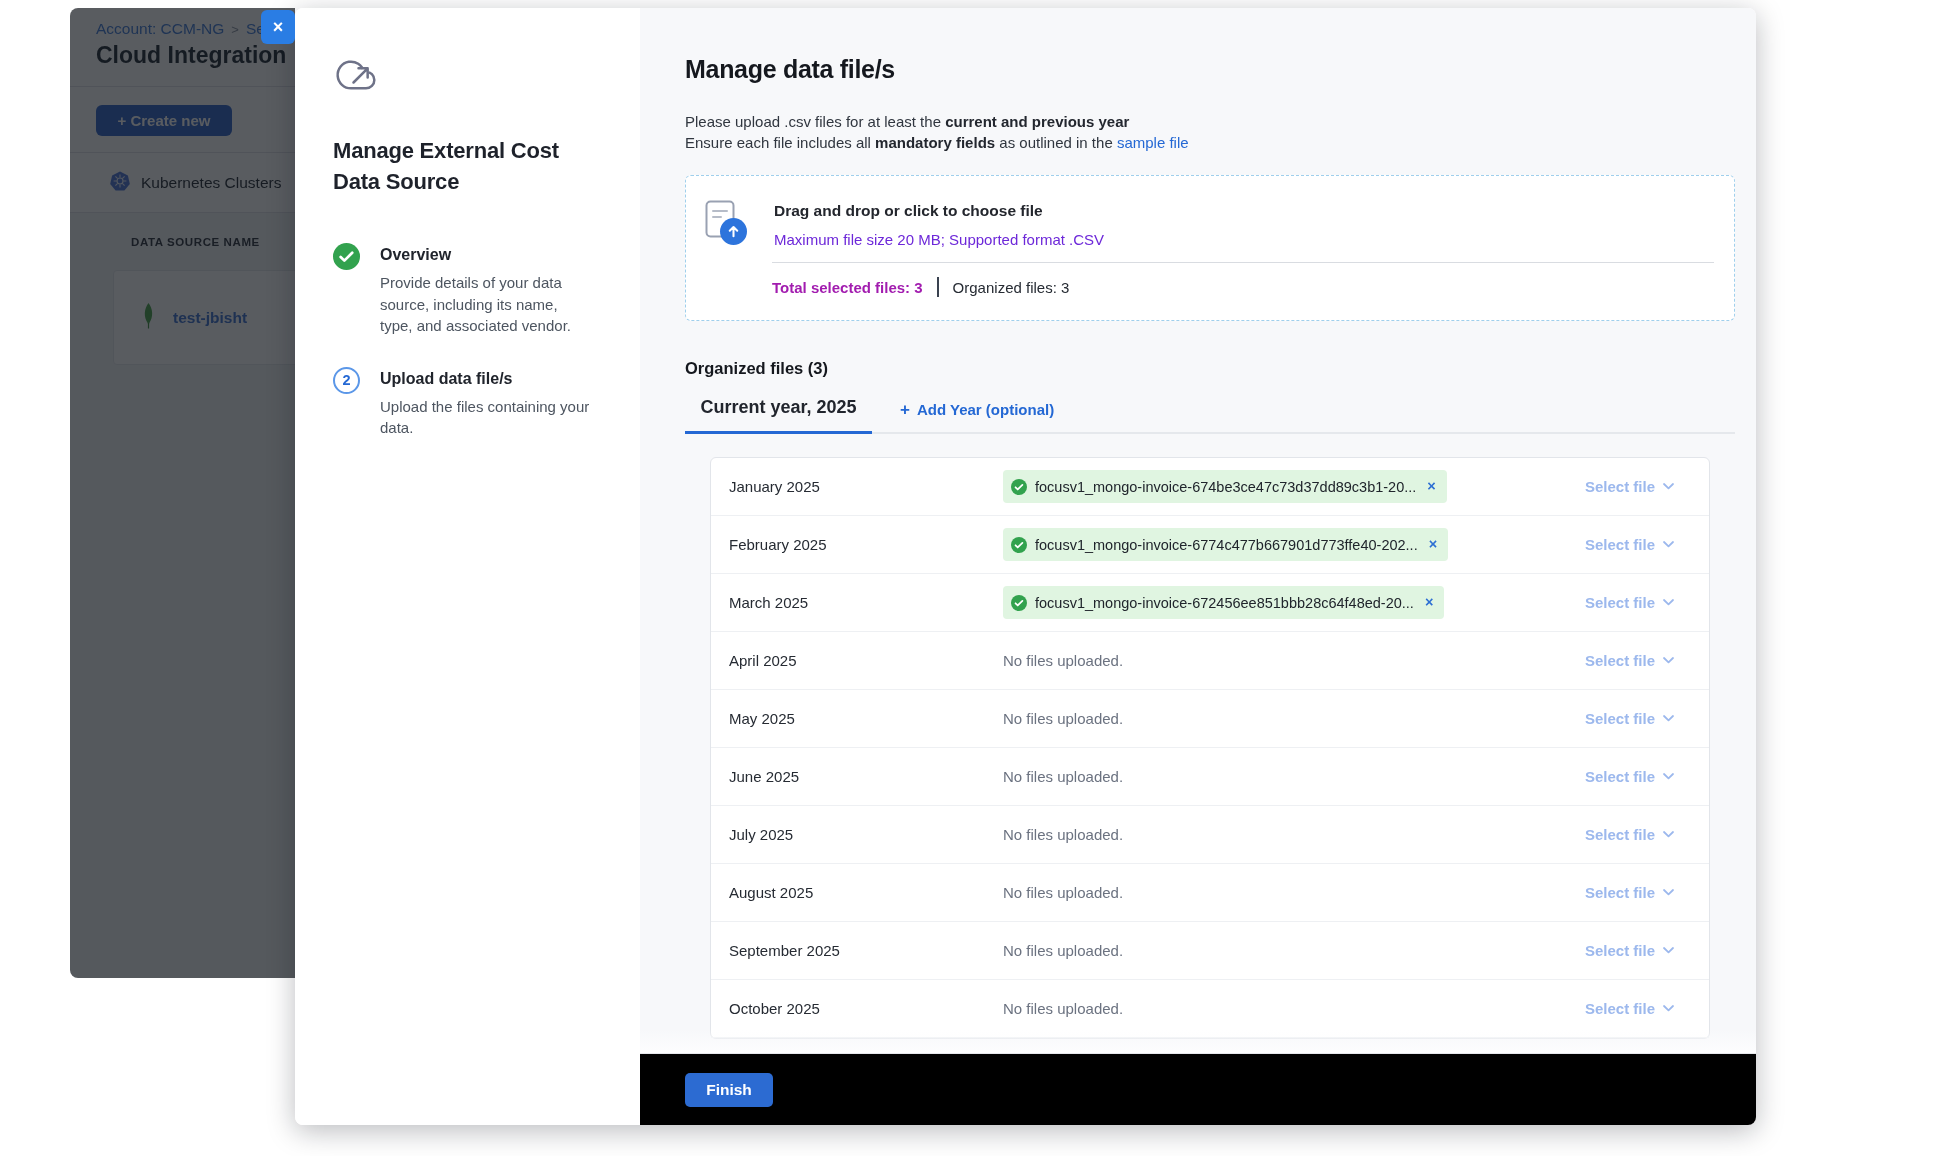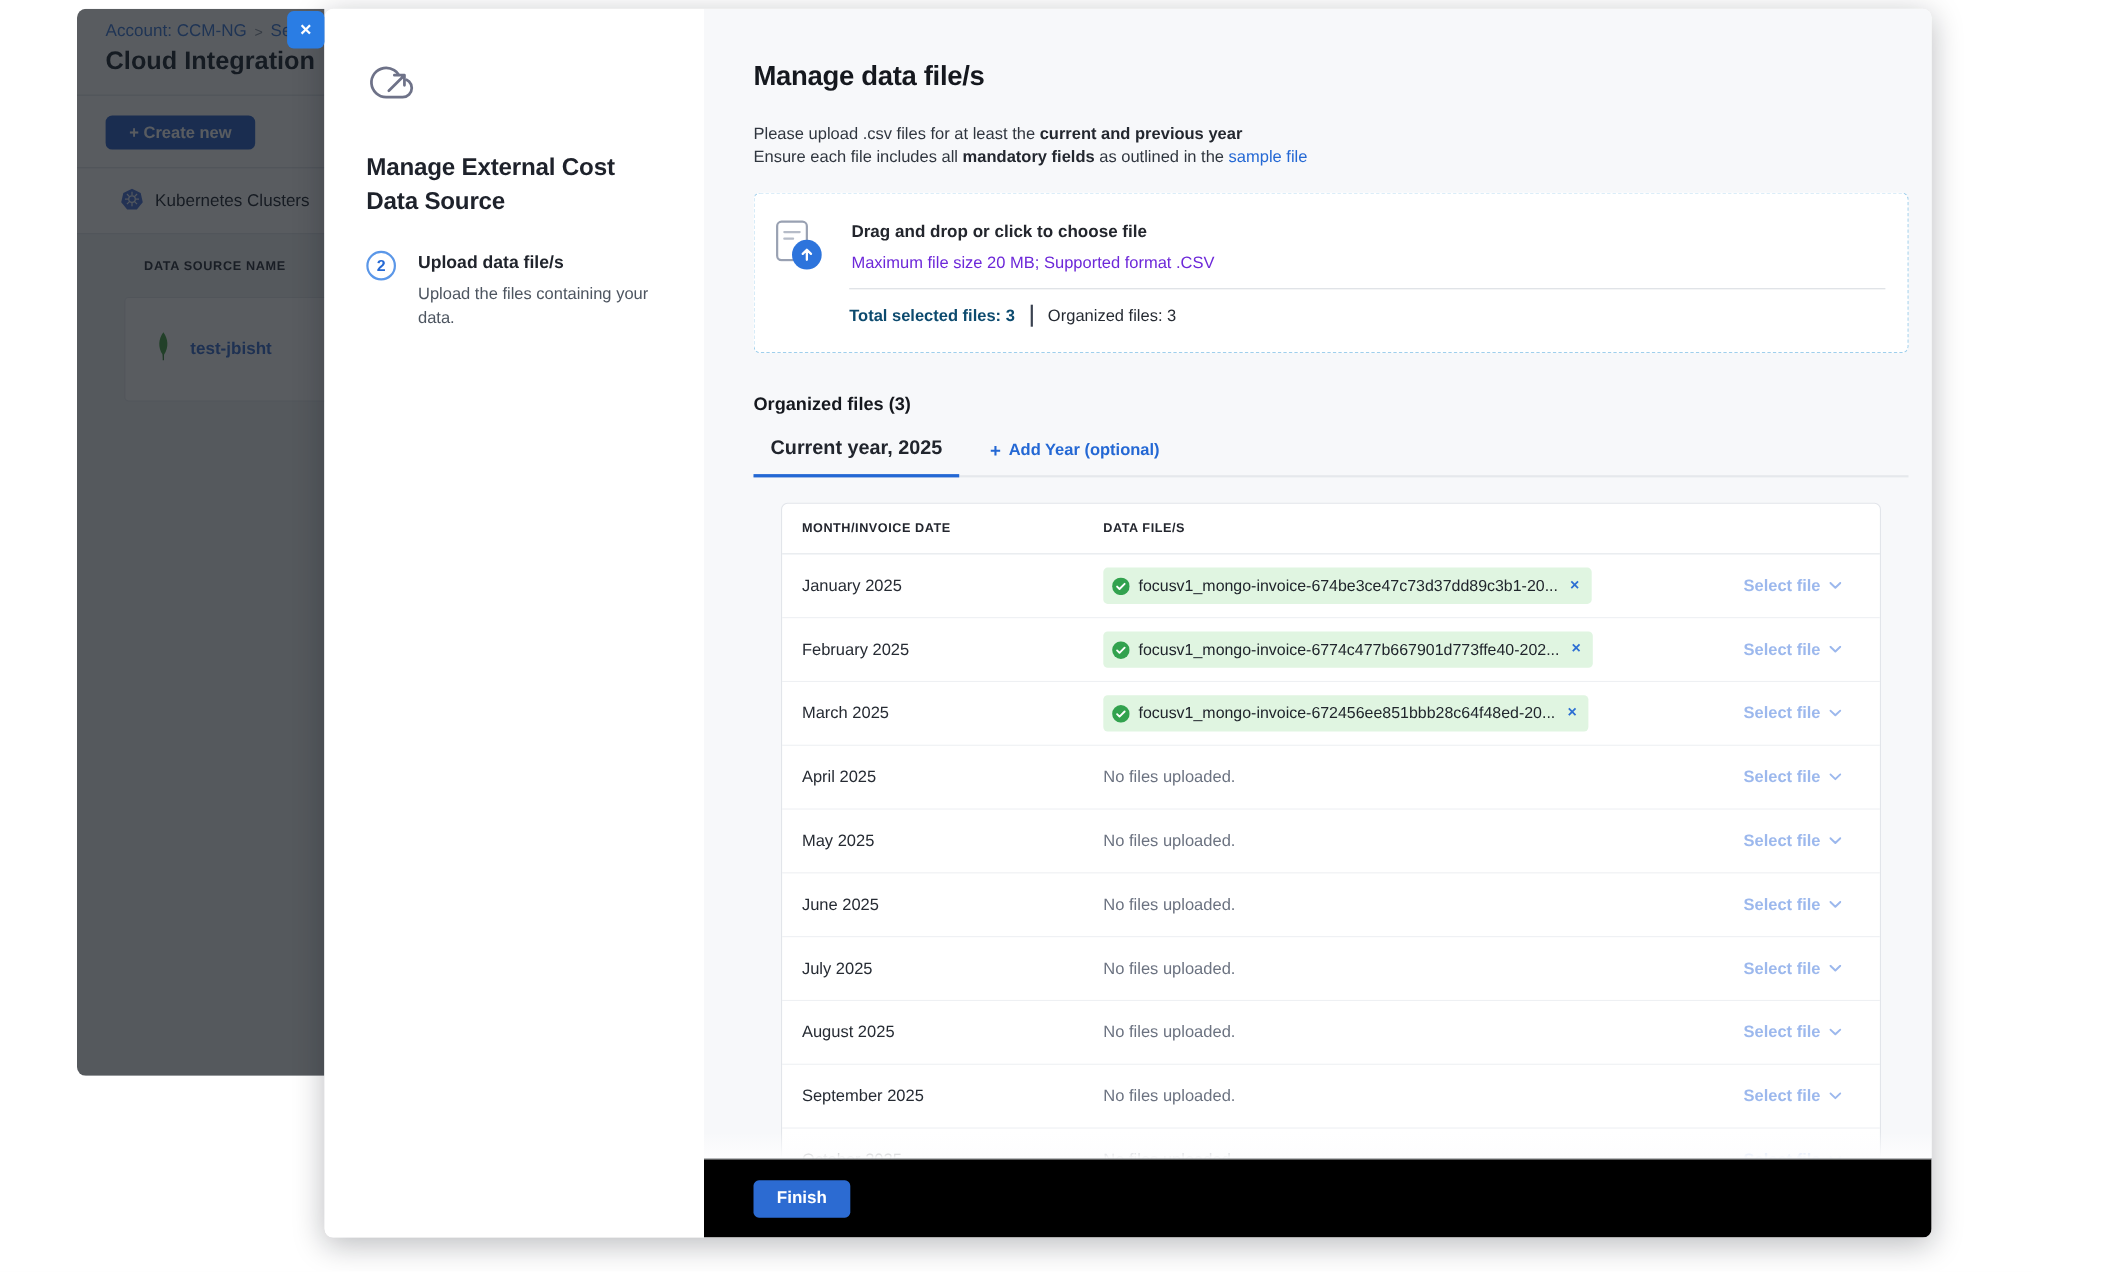--- a/index.html
+++ b/index.html
@@ -46,21 +46,21 @@
   .instr b{font-weight:700;color:#23272f;}
   .link{color:var(--primary-blue,#2468d4);cursor:pointer;}
   .dropzone{margin-top:22px;height:146px;border:1.5px dashed var(--dash-blue,#9fcfec);border-radius:6px;background:#fff;position:relative;box-sizing:border-box;cursor:pointer;}
   .dz-top{display:flex;gap:23px;padding:24px 0 0 19px;}
   .dz-icon{position:relative;width:46px;height:48px;flex:0 0 46px;}
   .dz-circle{position:absolute;left:15px;top:18px;width:27px;height:27px;border-radius:50%;background:#2d74dc;display:flex;align-items:center;justify-content:center;}
   .dz-title{font-size:15.5px;font-weight:600;color:#23262d;margin-top:2px;}
   .dz-sub{margin-top:11px;font-size:15px;color:#6d28d9;text-align:center;}
   .dz-divider{position:absolute;left:86px;right:20px;top:86px;height:1px;background:#d9dce1;}
   .dz-totals{position:absolute;left:86px;top:101px;display:flex;align-items:center;gap:14px;font-size:15px;}
-  .dz-total{font-weight:700;color:#0c4a6e;}
+  .dz-total{font-weight:700;color:#a21caf;}
   .dz-bar{width:2px;height:20px;background:#3a4250;}
   .dz-org{color:#262b33;}
   .org-heading{margin:38px 0 0;font-size:16.5px;font-weight:700;color:#15181e;}
   .tabs{margin-top:19px;display:flex;align-items:flex-end;border-bottom:2px solid #e5e8ec;width:1050px;box-sizing:border-box;}
   .tab{min-width:187px;text-align:center;padding-bottom:13px;font-size:18px;font-weight:600;color:#21252d;border-bottom:3px solid var(--primary-blue,#2468d4);margin-bottom:-2px;cursor:pointer;}
   .add-year{margin-left:28px;padding-bottom:14px;color:var(--primary-blue,#2468d4);font-size:15px;font-weight:700;display:flex;align-items:center;gap:7px;cursor:pointer;}
   .add-year .plus{font-size:17px;font-weight:600;line-height:1;}
 
   
   .card{margin:23px 0 0 25px;width:1000px;background:#fff;border:1px solid #e2e5ea;border-radius:6px;box-sizing:border-box;}
@@ -139,20 +139,32 @@
     <aside class="steps">
       <span>
         <svg width="46" height="40" viewBox="0 0 24 24" fill="none">
           <path d="M18 10h-1.26A8 8 0 1 0 9 20h9a5 5 0 0 0 0-10z" stroke="#6e7288" stroke-width="1.5" stroke-linejoin="round"></path>
           <line x1="10.5" y1="16.5" x2="19" y2="8" stroke="#fff" stroke-width="4"></line>
           <path d="M10.5 16.5 L19 8 M13.5 8 H19 V13.5" stroke="#6e7288" stroke-width="1.5" stroke-linecap="round" stroke-linejoin="round" fill="none"></path>
         </svg>
       </span>
       <h2>Manage External Cost Data Source</h2>
 
+      <div class="step first">
+        <span class="step-badge">
+          <svg width="27" height="27" viewBox="0 0 24 24">
+            <circle cx="12" cy="12" r="12" fill="#32a24e"></circle>
+            <path d="M6.8 12.4l3.3 3.3 7-7" fill="none" stroke="#fff" stroke-width="2.4" stroke-linecap="round" stroke-linejoin="round"></path>
+          </svg>
+        </span>
+        <div>
+          <div class="step-title">Overview</div>
+          <div class="step-desc">Provide details of your data source, including its name, type, and associated vendor.</div>
+        </div>
+      </div>
 
       <div class="step second">
         <span class="step-badge">
             <span class="step-num">2</span>
           </span>
         <div>
           <div class="step-title">Upload data file/s</div>
           <div class="step-desc">Upload the files containing your data.</div>
         </div>
       </div>
@@ -197,24 +209,20 @@
 
         <div class="tabs">
           <div class="tab">Current year, 2025</div>
           <div class="add-year">
             <span class="plus">+</span>
             <span>Add Year (optional)</span>
           </div>
         </div>
 
         <div class="card">
-          <div class="thead">
-            <div class="c-month">MONTH/INVOICE DATE</div>
-            <div class="c-file">DATA FILE/S</div>
-          </div>
           <div id="tbody">
               <div class="trow">
     <div class="cell-month">January 2025</div>
     <div class="cell-file">
       <span class="chip">
         <span style="display:flex;">
           <svg width="16" height="16" viewBox="0 0 24 24">
             <circle cx="12" cy="12" r="12" fill="#32a24e"></circle>
             <path d="M6.8 12.4l3.3 3.3 7-7" fill="none" stroke="#fff" stroke-width="2.6" stroke-linecap="round" stroke-linejoin="round"></path>
           </svg>

